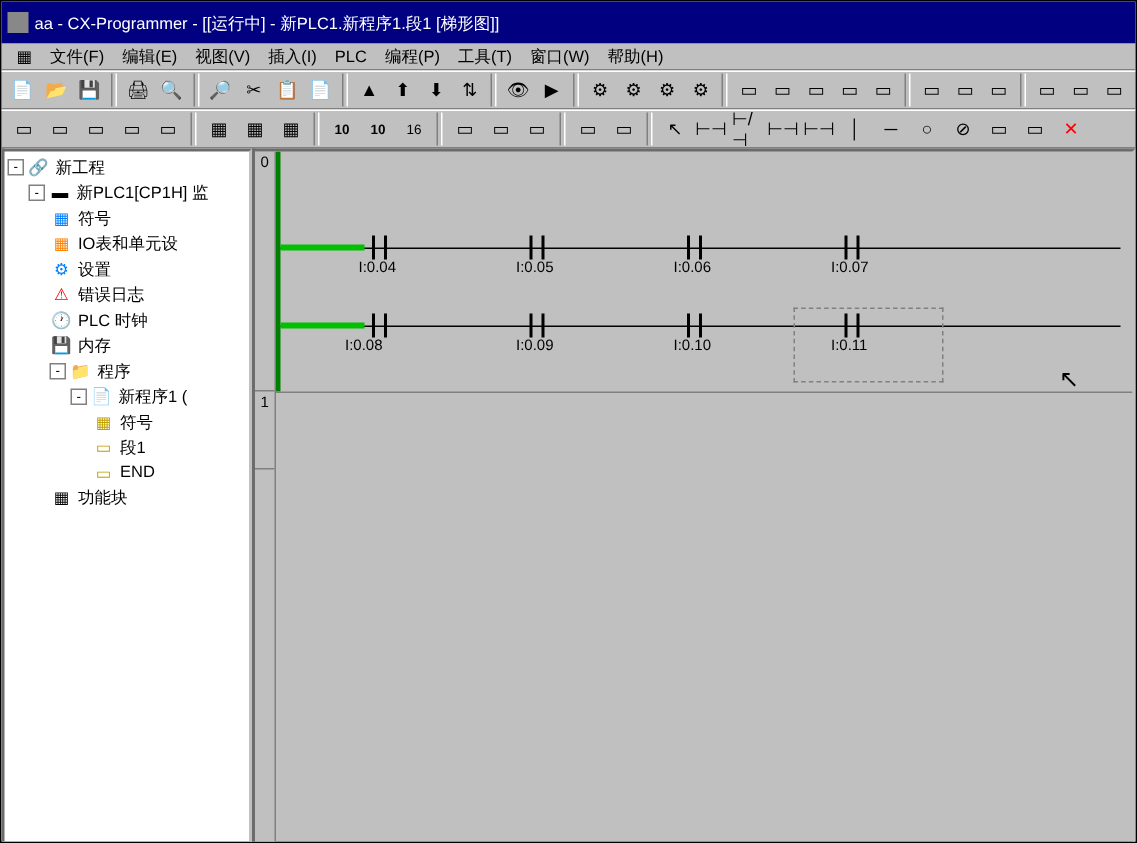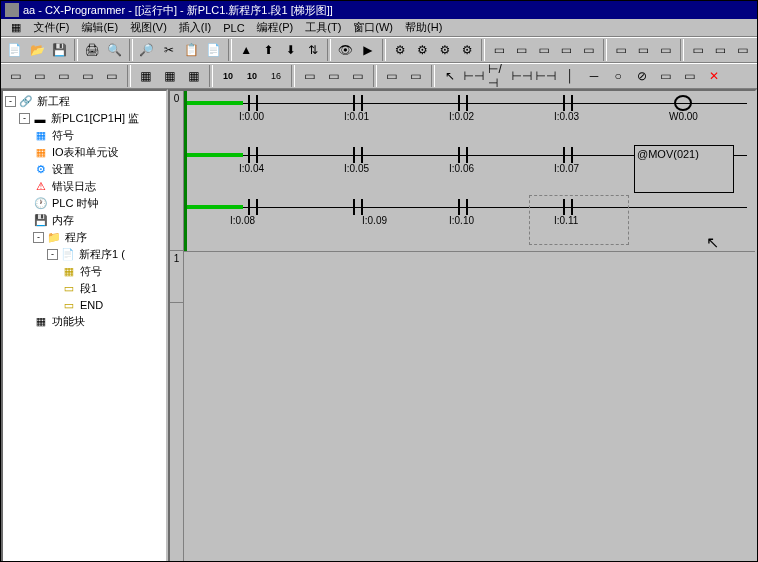--- a/index.html
+++ b/index.html
@@ -1,17 +1,17 @@
 <!DOCTYPE html>
 <html><head>
 <meta charset="utf-8">
 <style>
 *{margin:0;padding:0;box-sizing:border-box;font-family:"SimSun","MS Sans Serif",sans-serif;font-size:11px}
 body{background:#c0c0c0;width:758px;height:562px;overflow:hidden;position:relative;border:1px solid #000}
-.titlebar{background:#000080;color:#fff;height:18px;display:flex;align-items:center;padding:4px 4px;font-size:11px}
+.titlebar{background:#000080;color:#fff;height:18px;display:flex;align-items:center;padding:14px 4px;font-size:11px}
 .titlebar .icon{width:14px;height:14px;background:#888;margin-right:4px}
 .menubar{background:#c0c0c0;height:18px;display:flex;align-items:center;padding:0 4px;border-bottom:1px solid #808080}
 .menubar span{padding:2px 6px;cursor:default}
 .toolbar{background:#c0c0c0;height:26px;display:flex;align-items:center;padding:2px 4px;border-top:1px solid #fff;border-bottom:1px solid #808080;gap:2px}
 .tbtn{width:22px;height:22px;border:1px solid #c0c0c0;display:flex;align-items:center;justify-content:center;font-size:12px}
 .sep{width:4px;height:22px;border-left:1px solid #808080;border-right:1px solid #fff;margin:0 2px}
 .main{display:flex;height:474px}
 .sidebar{width:167px;background:#fff;border:2px inset #c0c0c0;overflow:auto}
 .tree{padding:2px}
 .tree-item{display:flex;align-items:center;padding:1px 0;white-space:nowrap}
@@ -207,56 +207,41 @@
 
   <div class="ladder">
     <div class="ladder-content">
       <div class="rung-num">
         <div style="height:160px">0</div>
         <div>1</div>
       </div>
       <div class="ladder-area">
         <div class="busbar" style="height:160px"></div>
 
-        <div class="rung" style="top:0">
-          <div class="rung-line"></div>
-          <div class="active-seg" style="left:3px;width:56px"></div>
-          <div class="contact" style="left:60px"></div>
-          <div class="contact-lbl" style="left:55px">I:0.00</div>
-          <div class="contact" style="left:165px"></div>
-          <div class="contact-lbl" style="left:160px">I:0.01</div>
-          <div class="contact" style="left:270px"></div>
-          <div class="contact-lbl" style="left:265px">I:0.02</div>
-          <div class="contact" style="left:375px"></div>
-          <div class="contact-lbl" style="left:370px">I:0.03</div>
-          <div class="output" style="left:490px"></div>
-          <div class="output-lbl" style="left:485px">W0.00</div>
-        </div>
 
         <div class="rung" style="top:52px">
           <div class="rung-line"></div>
           <div class="active-seg" style="left:3px;width:56px"></div>
           <div class="contact" style="left:60px"></div>
           <div class="contact-lbl" style="left:55px">I:0.04</div>
           <div class="contact" style="left:165px"></div>
           <div class="contact-lbl" style="left:160px">I:0.05</div>
           <div class="contact" style="left:270px"></div>
           <div class="contact-lbl" style="left:265px">I:0.06</div>
           <div class="contact" style="left:375px"></div>
           <div class="contact-lbl" style="left:370px">I:0.07</div>
-          <div class="fbox" style="left:450px"><span>@MOV(021)</span></div>
         </div>
 
         <div class="rung" style="top:104px">
           <div class="rung-line"></div>
           <div class="active-seg" style="left:3px;width:56px"></div>
           <div class="contact" style="left:60px"></div>
           <div class="contact-lbl" style="left:46px">I:0.08</div>
           <div class="contact" style="left:165px"></div>
-          <div class="contact-lbl" style="left:178px">I:0.09</div>
+          <div class="contact-lbl" style="left:160px">I:0.09</div>
           <div class="contact" style="left:270px"></div>
           <div class="contact-lbl" style="left:265px">I:0.10</div>
           <div class="dotted" style="left:345px;top:0;width:100px;height:50px"></div>
           <div class="contact" style="left:375px"></div>
           <div class="contact-lbl" style="left:370px">I:0.11</div>
           <span class="cursor" style="left:522px;top:38px">↖</span>
         </div>
 
         <div style="position:absolute;left:0;top:160px;right:0;border-top:1px solid #808080"></div>
       </div>

